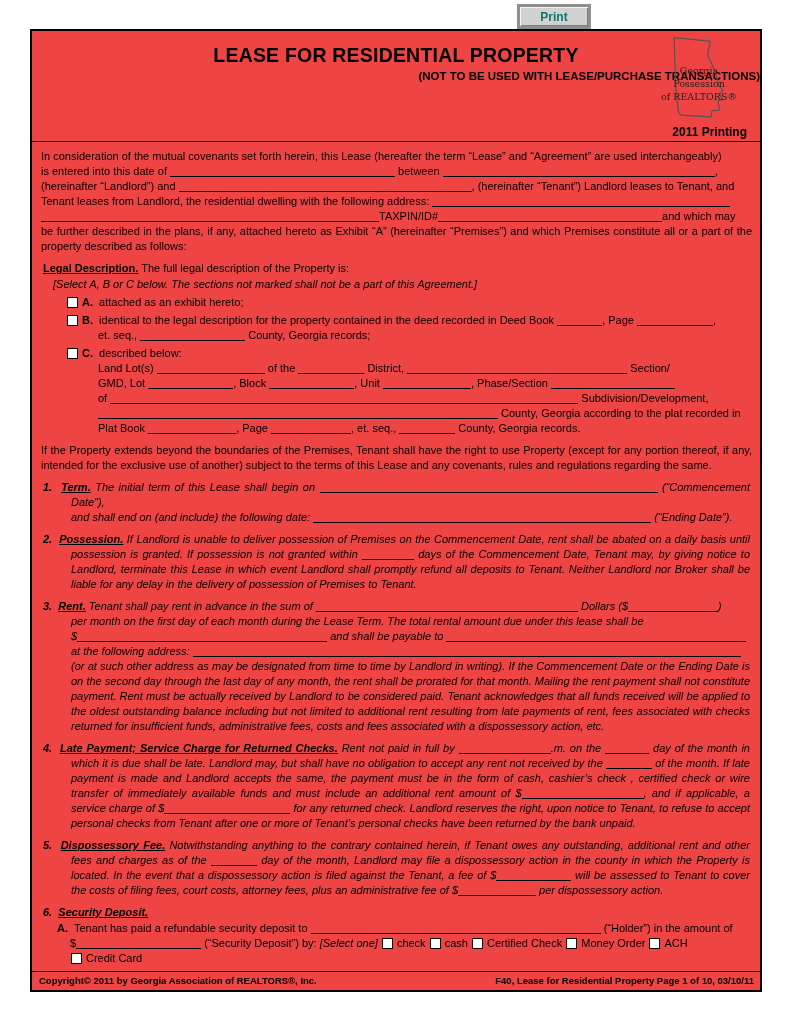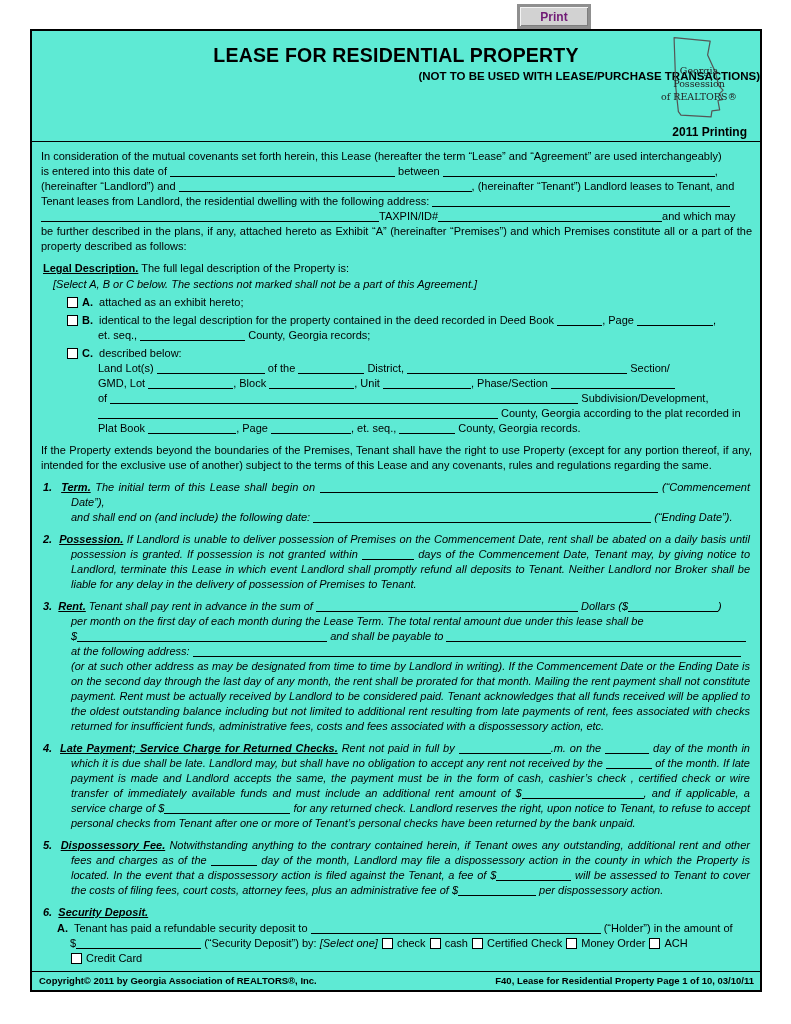--- a/index.html
+++ b/index.html
@@ -6,26 +6,26 @@
   body {
     width:791px; height:1024px; position:relative;
     font-family:"Liberation Sans","DejaVu Sans",sans-serif;
     color:#000;
   }
   .print-btn {
     position:absolute; left:517px; top:4px; width:74px; height:25px;
     background:#d2d2d2; border:3px solid #8f8f8f;
     box-shadow: inset 1px 1px 0 #f4f4f4, inset -1px -1px 0 #7e7e7e;
     font-family:"Liberation Sans","DejaVu Sans",sans-serif;
-    font-weight:bold; font-size:12px; color:#701a75; padding:0;
+    font-weight:bold; font-size:12px; color:#0f766e; padding:0;
     cursor:pointer; box-sizing:border-box;
   }
   .page {
     position:absolute; left:30px; top:29px; width:732px; height:963px;
-    border:2px solid #000; background:#5eead4; box-sizing:border-box;
+    border:2px solid #000; background:#ef4444; box-sizing:border-box;
   }
   .page-header { position:relative; height:110px; }
   .form-title { text-align:center; font-weight:bold; font-size:19.5px; padding-top:13px; letter-spacing:0.2px; }
   .form-subtitle { text-align:right; font-weight:bold; font-size:11.5px; margin-top:3px; }
   .logo { position:absolute; top:5px; right:13px; width:112px; height:103px; }
   .logo svg { position:absolute; top:0; right:6px; }
   .logo-text {
     position:absolute; top:28px; left:22px; width:84px; text-align:center;
     font-family:"DejaVu Serif","Liberation Serif",serif;
     font-size:9.5px; line-height:13px; color:#222;

